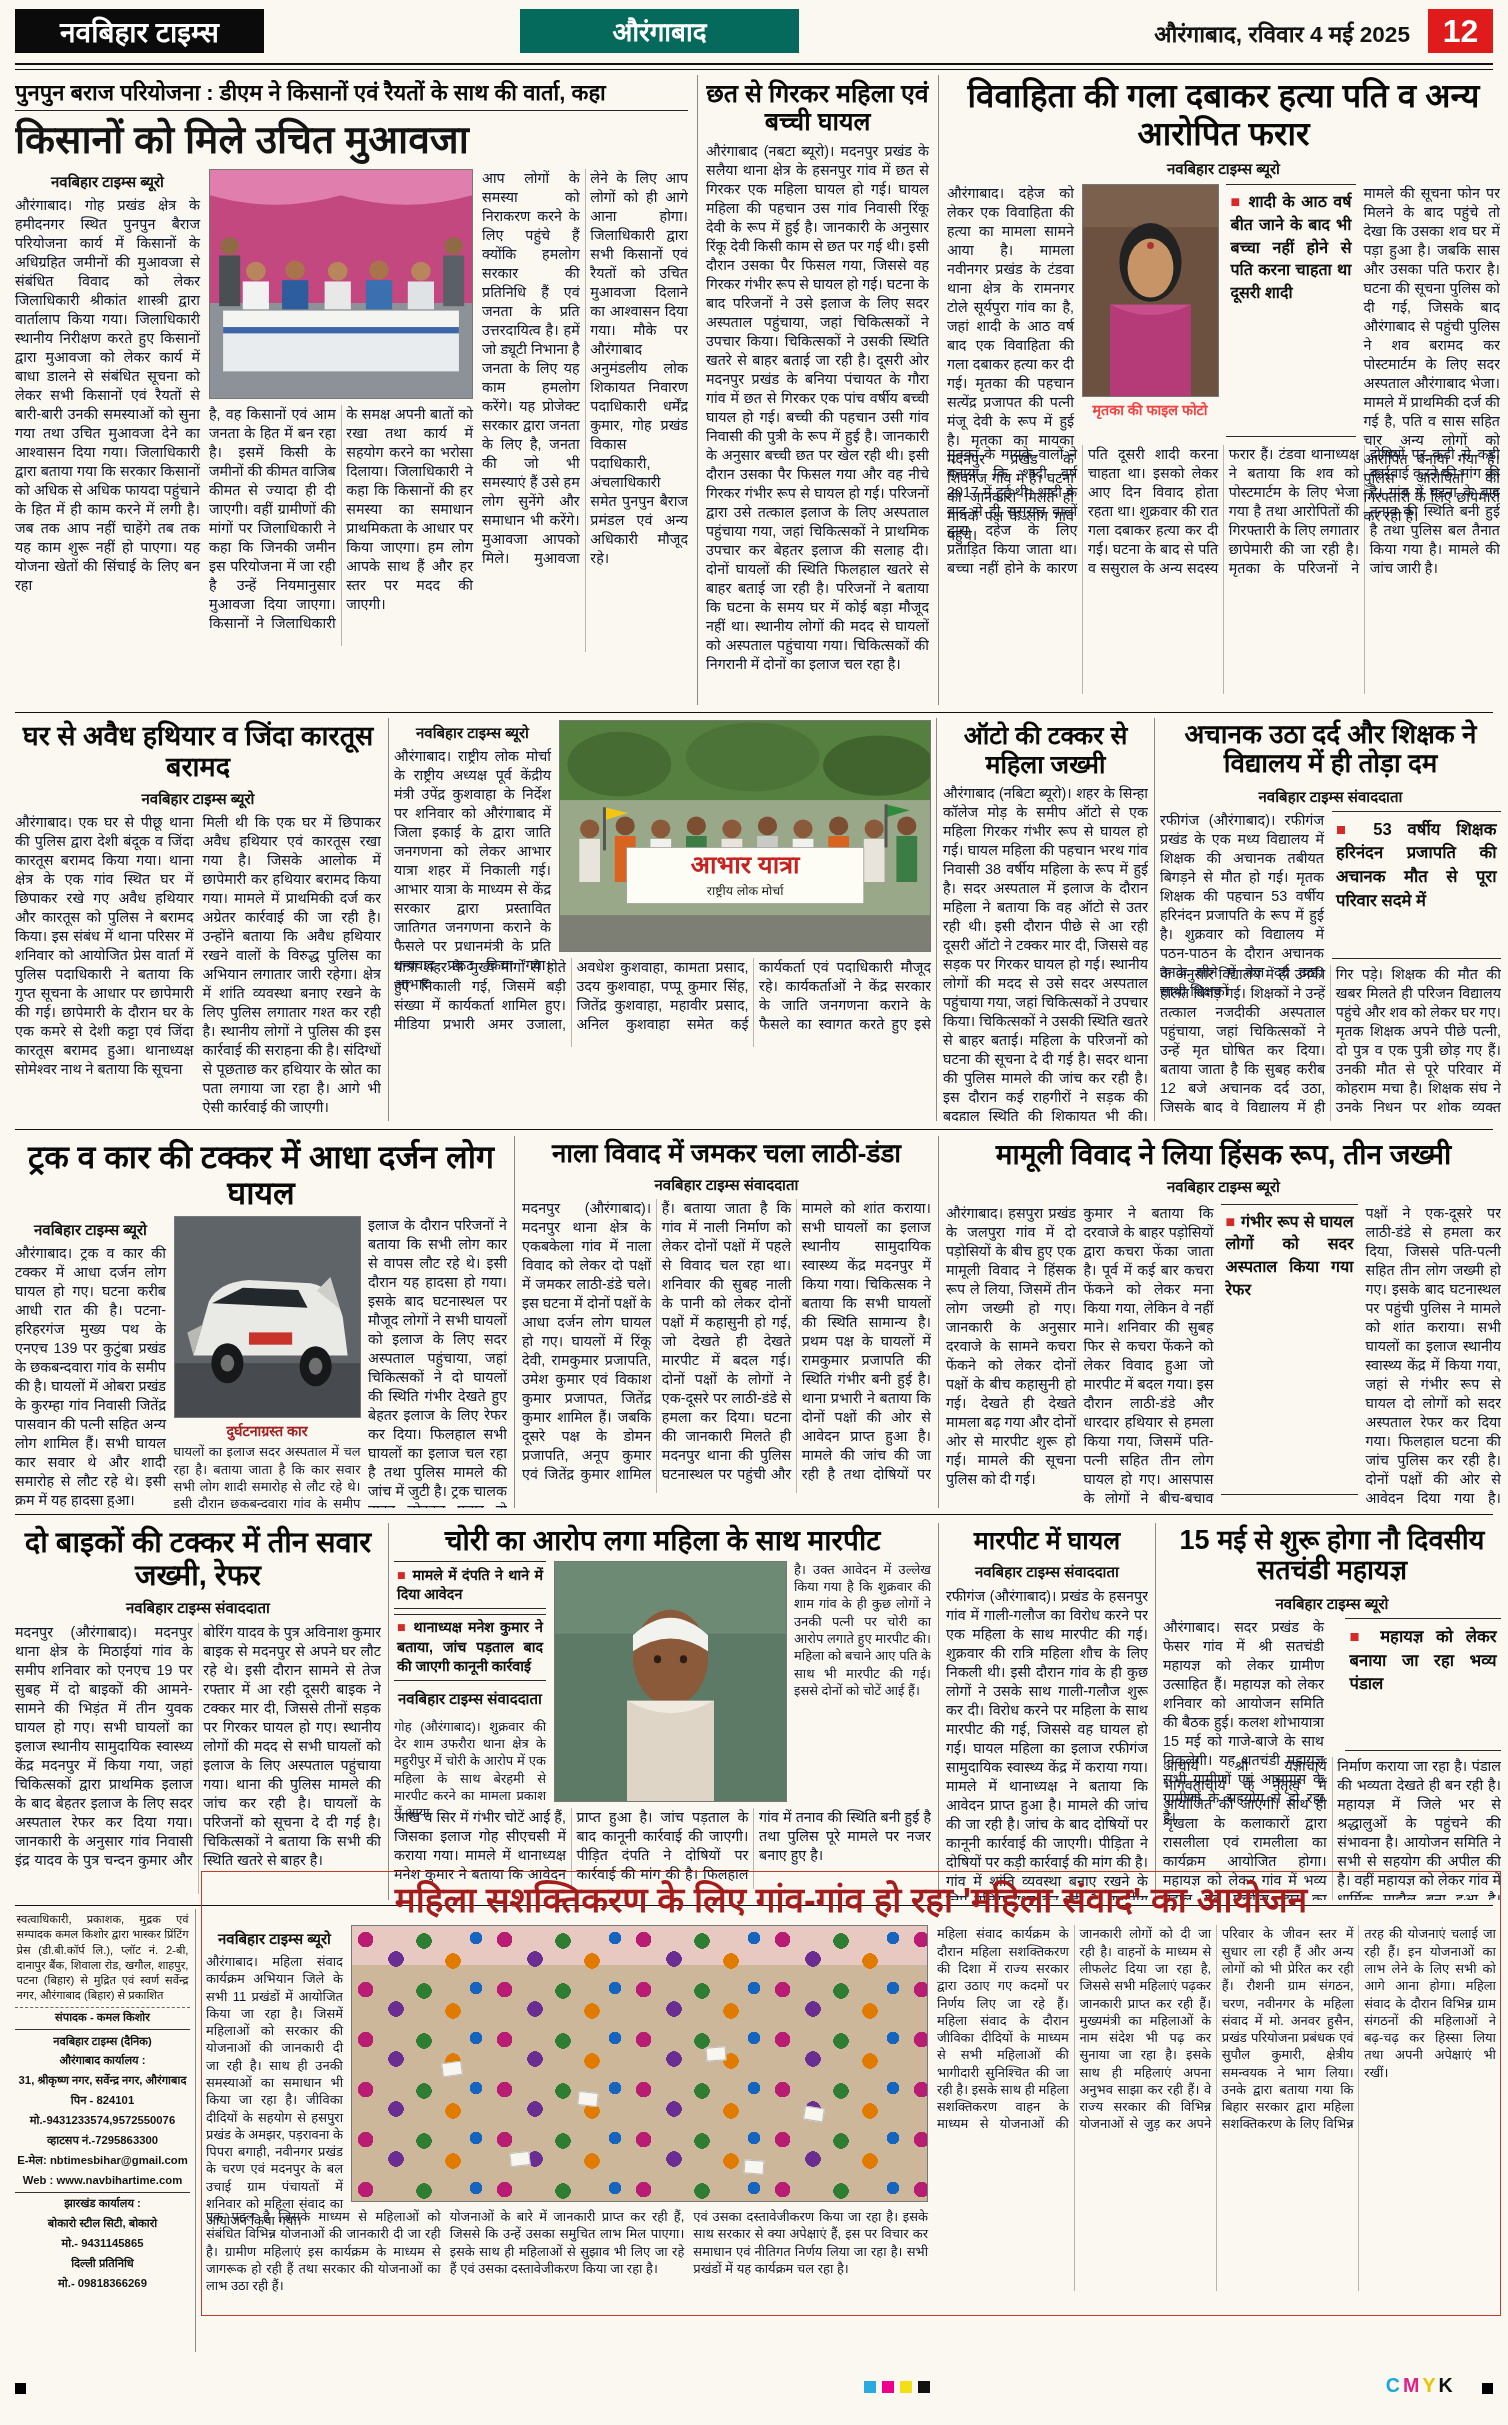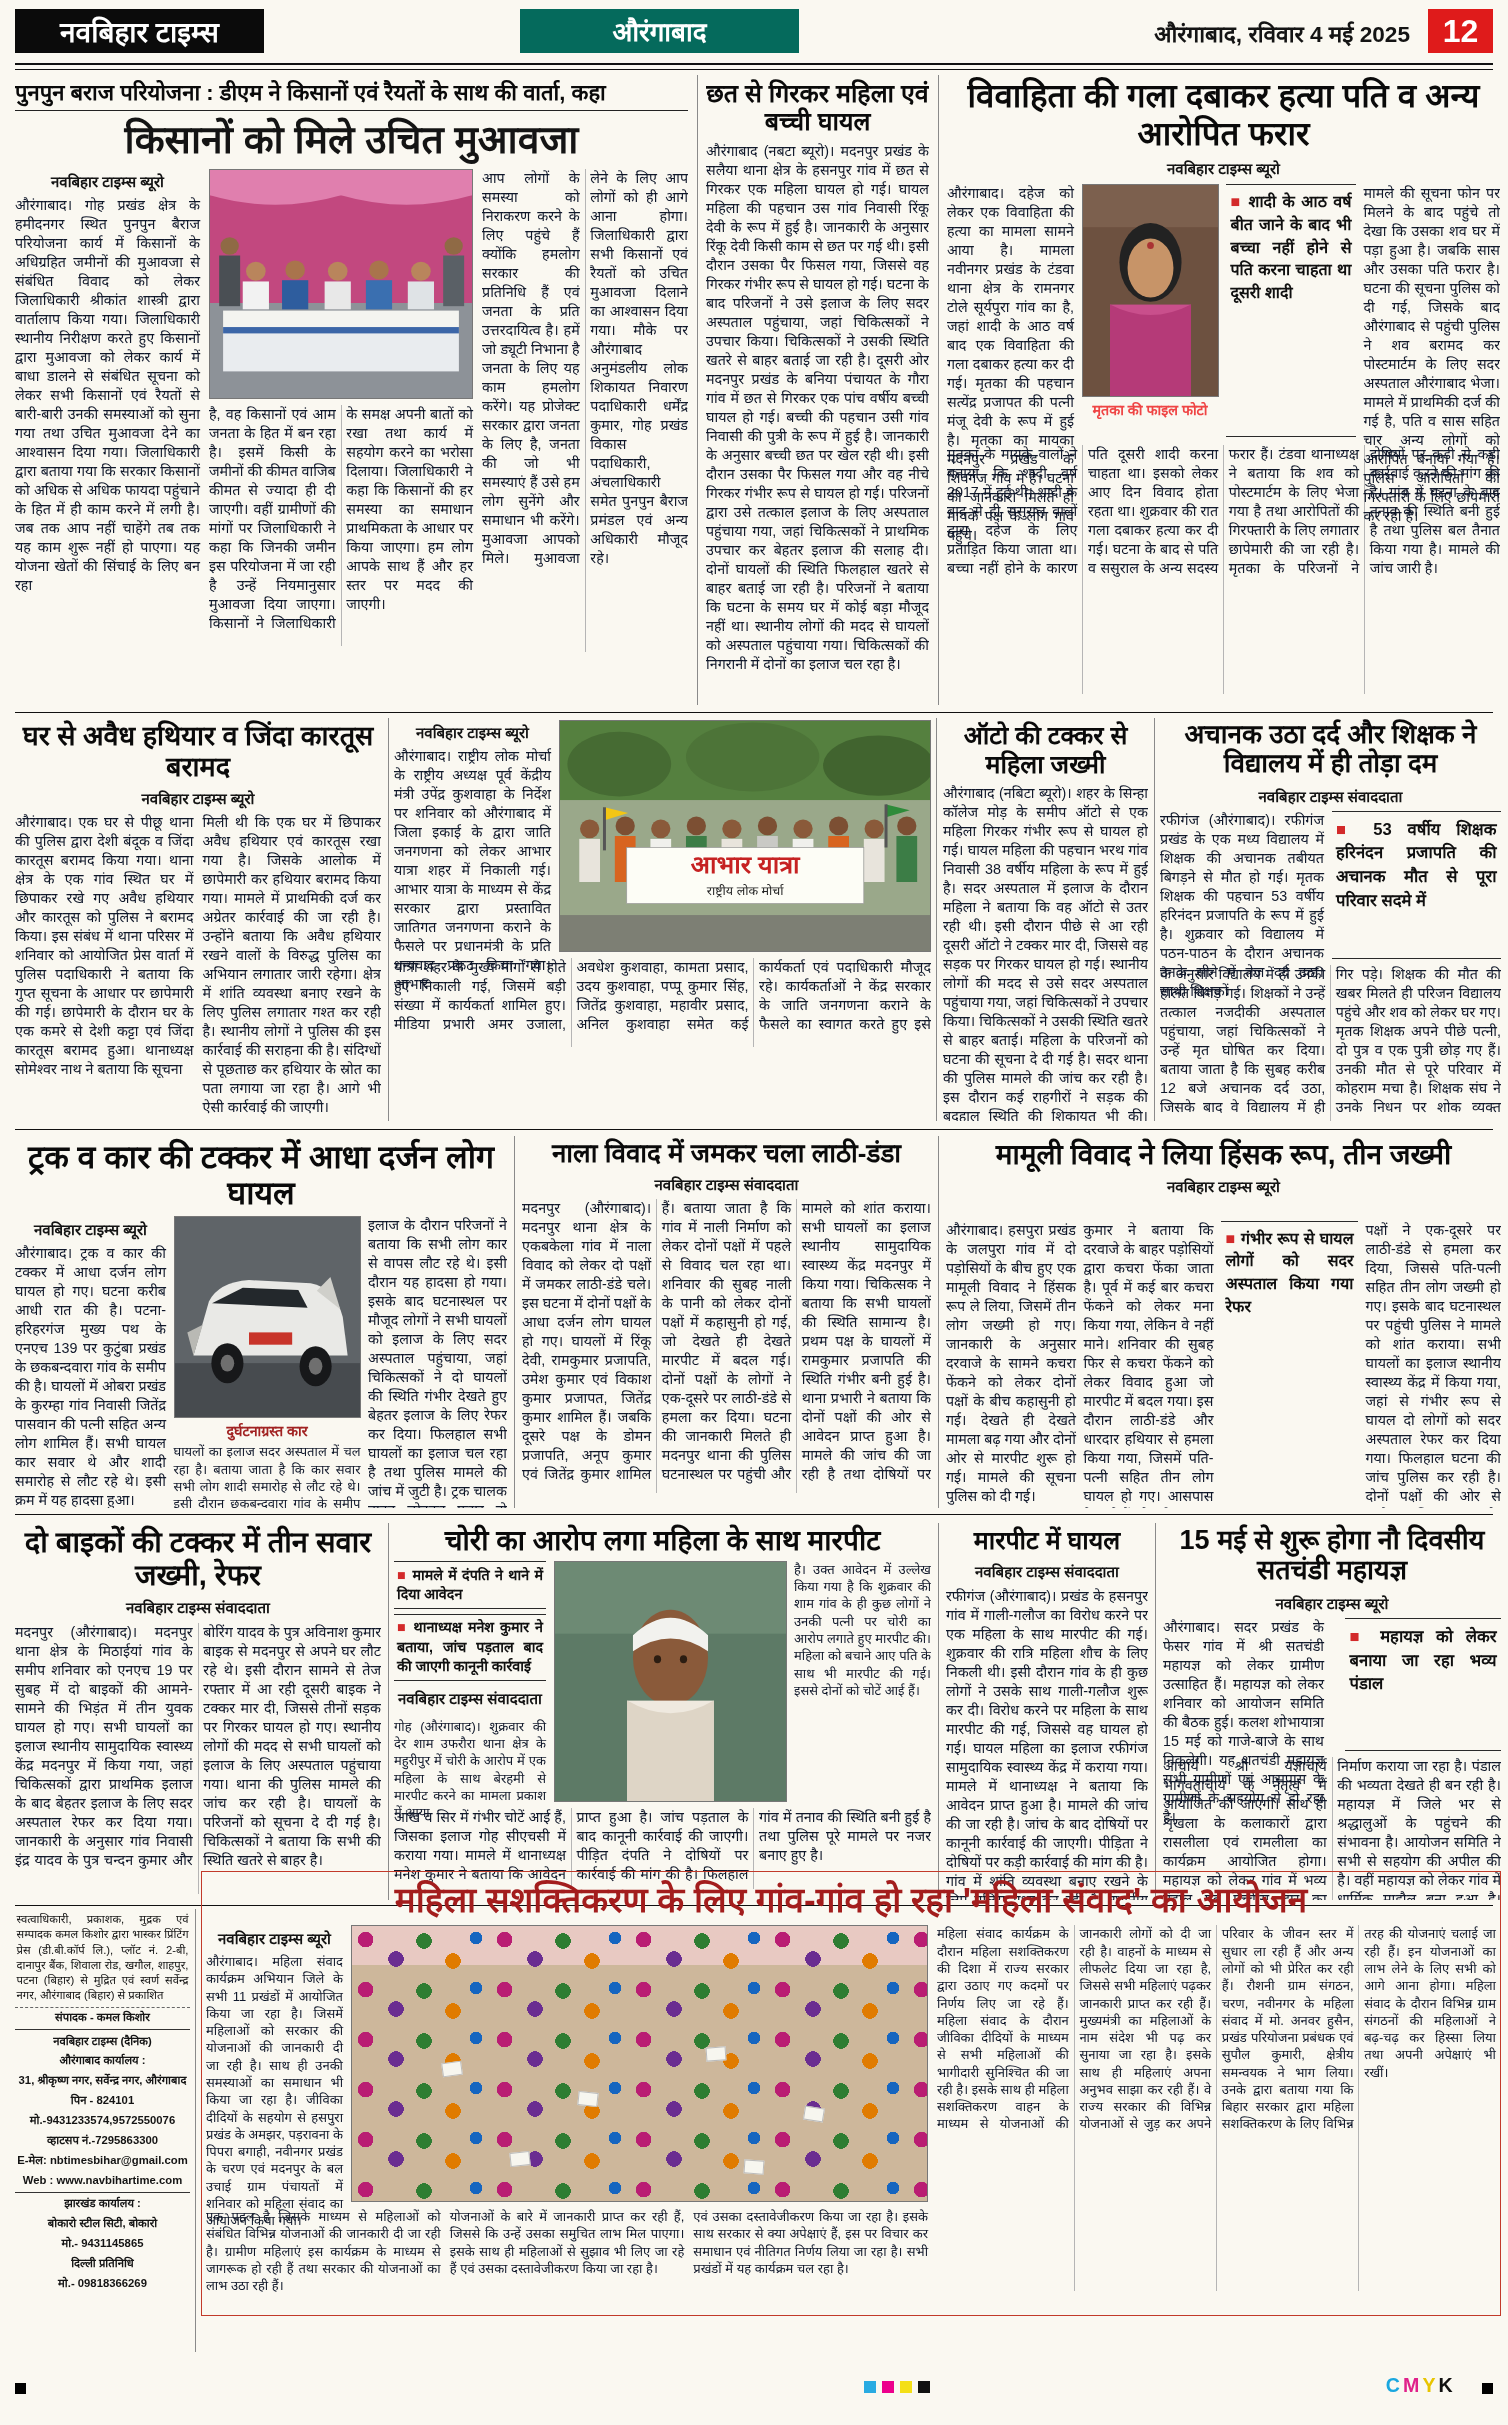--- a/index.html
+++ b/index.html
@@ -34,21 +34,21 @@
 .masthead{position:absolute;left:15px;top:9px;width:249px;height:44px;background:#0b0b0b;color:#fff;
   display:flex;align-items:center;justify-content:center;font-size:28px;font-weight:700}
 .edition-box{position:absolute;left:520px;top:9px;width:279px;height:44px;background:#056a5c;color:#fff;
   display:flex;align-items:center;justify-content:center;font-size:26px;font-weight:700}
 .date-line{position:absolute;right:98px;top:18px;font-size:22.6px;font-weight:700}
 .page-num{position:absolute;right:15px;top:9px;width:65px;height:44px;background:#df1b1b;color:#fff;
   display:flex;align-items:center;justify-content:center;font-size:32px;font-weight:700}
 
 
 #lead{left:15px;top:74px;width:673px;height:632px}
-#lead h1{font-size:39px;font-weight:700;text-align:center;padding:7.5px 0 4.5px;line-height:1.1}
+#lead h1{font-size:39px;font-weight:700;padding:7.5px 0 4.5px;line-height:1.1}
 .lead-grid{display:flex;gap:9px;height:483px;margin-top:3px}
 .lead-colA{width:185px;display:flex;flex-direction:column}
 .lead-colB{width:264px;display:flex;flex-direction:column}
 .lead-photo{height:230px}
 .lead-colB .body{margin-top:6px}
 .lead-colC{flex:1}
 .lead-colC .body,.lead-colB .cols2{height:100%}
 .lead-colB .cols2{height:241px}
 
 
@@ -87,21 +87,21 @@
 .tr-row{display:flex;gap:7.5px;height:302px}
 .tr-col1{width:151px}
 .tr-mid{width:187px}
 .tr-photo{height:202px}
 .tr-col3{flex:1}
 #drain{left:522px;top:1136px;width:409px;height:372px}
 #drain h2{font-size:26px;padding:3px 0 3px}
 #drain .cols3{height:294px}
 #violent{left:946px;top:1136px;width:555px;height:372px}
 #violent h2{font-size:28px;padding:3px 0 3px}
-.v-row{display:flex;gap:7.5px;height:291px;margin-top:19px}
+.v-row{display:flex;gap:7.5px;height:291px;margin-top:2px}
 .v-col{width:130px}.v-col-last{flex:1}
 .v-box{width:137px;font-size:16px}
 
 
 #bikes{left:15px;top:1523px;width:366px;height:377px}
 #bikes h2{font-size:29px;padding:3px 0 3px}
 #bikes .cols2{height:271px}
 #theft{left:394px;top:1523px;width:537px;height:377px}
 #theft h2{font-size:28px;padding:1.5px 0 4.5px}
 .th-row{display:flex;gap:7.5px;height:241px}

